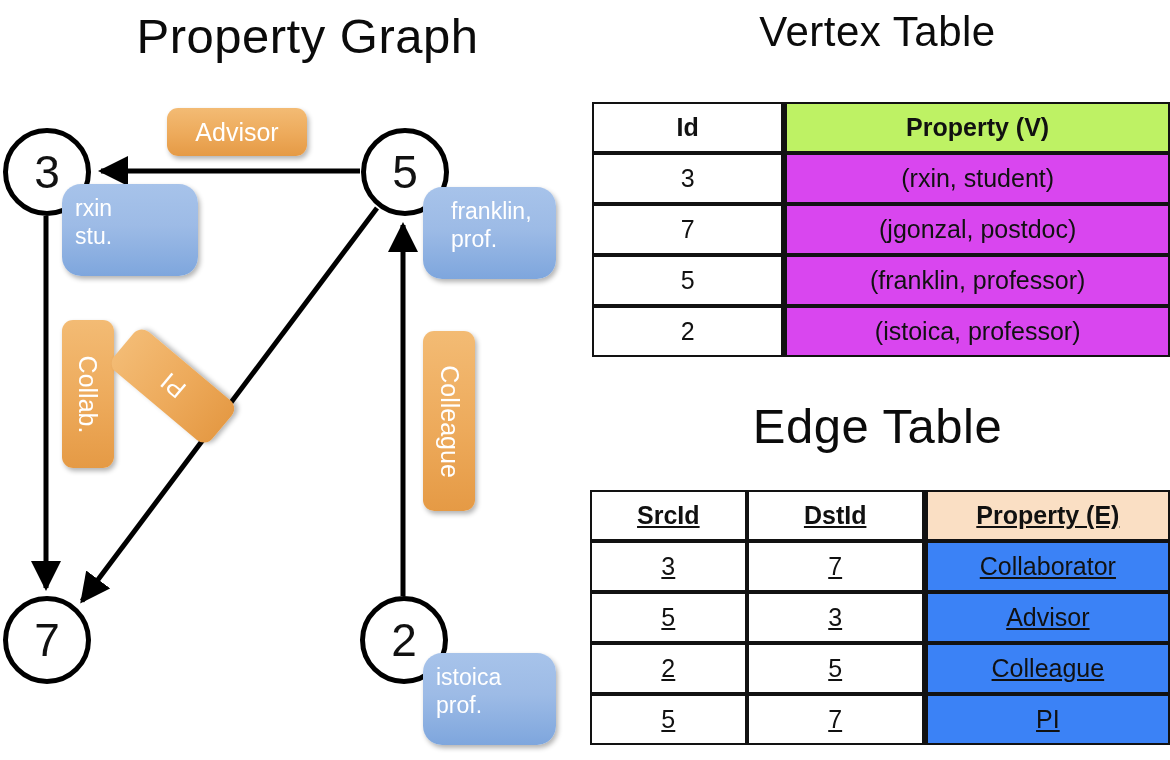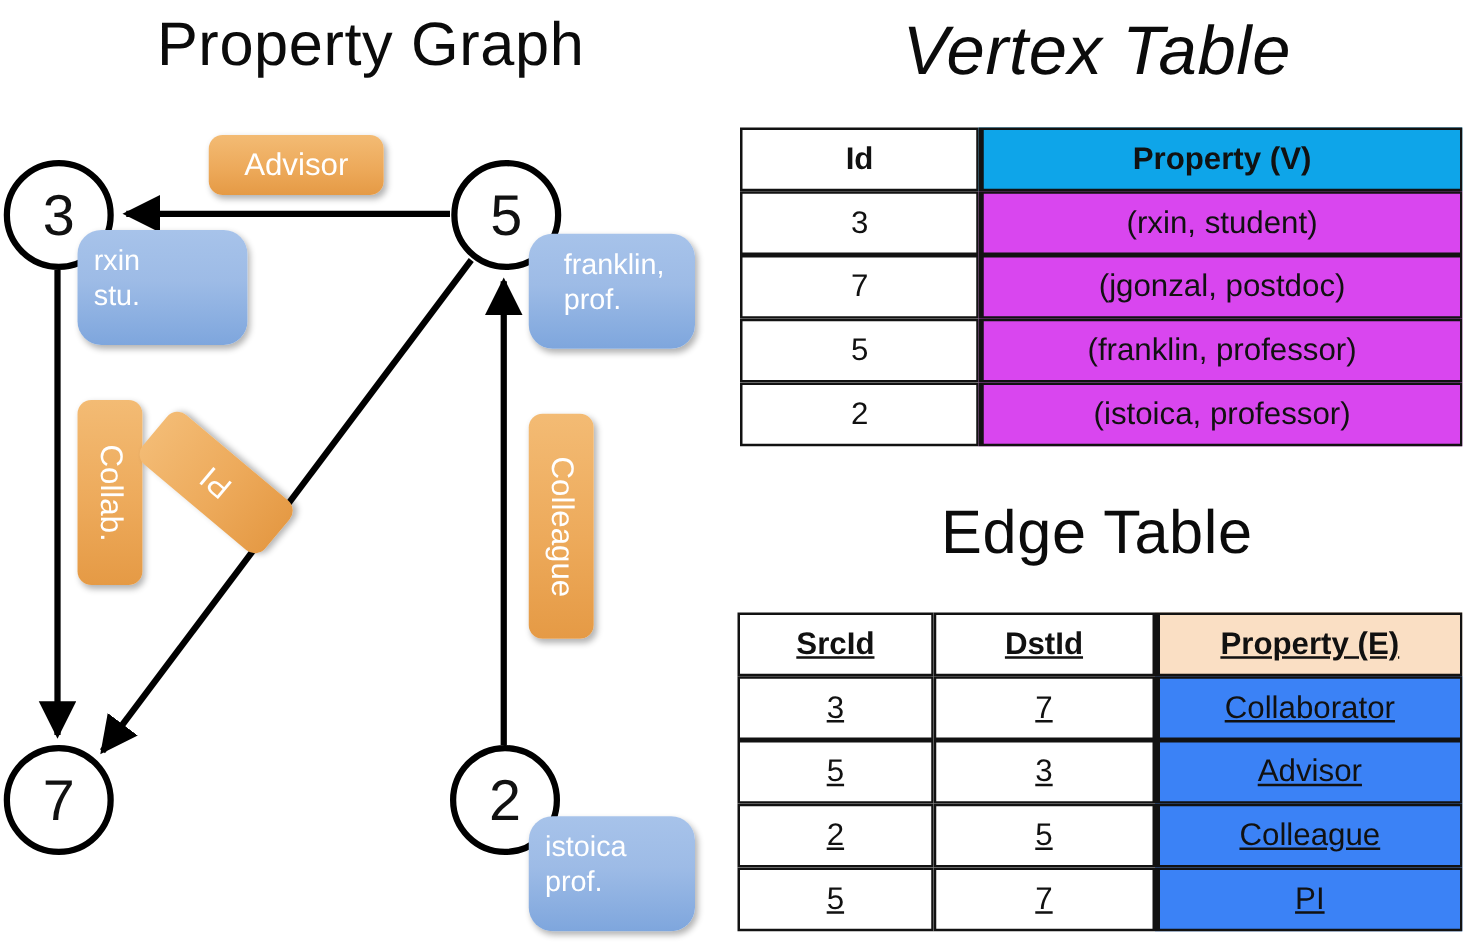--- a/index.html
+++ b/index.html
@@ -19,22 +19,22 @@
   
   .title {
     position: absolute;
     font-family: "Liberation Sans", sans-serif;
     font-weight: 300;
     color: #0b0b0b;
     letter-spacing: 0.5px;
     white-space: nowrap;
     text-align: center;
   }
-  #title-property-graph { left: 4px;   top: 8px;   width: 585px; font-size: 49px; }
-  #title-vertex-table   { left: 585px; top: 8px; width: 585px; font-size: 55px; font-style: italic; }
+  #title-property-graph { left: 15px;   top: 8px;   width: 585px; font-size: 49px; }
+  #title-vertex-table   { left: 585px; top: 8px; width: 585px; font-size: 42px; }
   #title-edge-table     { left: 585px; top: 398px; width: 585px; font-size: 49px; }
 
   
   #graph-panel {
     position: absolute;
     left: 0; top: 0;
     width: 585px; height: 760px;
   }
   #graph-edges {
     position: absolute;
@@ -115,21 +115,21 @@
     height: 47px;
     font-weight: 300;
     background: #ffffff;
   }
   .tbl th { font-weight: 700; }
 
   
   #vertex-table { left: 592px; top: 102px; }
   #vertex-table .col-id   { width: 190px; }
   #vertex-table .col-prop { width: 385px; background: #d946ef; border-left-width: 4px; }
-  #vertex-table th.col-prop { background: #0ea5e9; }
+  #vertex-table th.col-prop { background: #bef264; }
 
   
   #edge-table { left: 590px; top: 490px; text-decoration: underline; }
   #edge-table .col-src  { width: 155px; }
   #edge-table .col-dst  { width: 176px; }
   #edge-table .col-prop { width: 243px; background: #3b82f6; border-left-width: 4px; }
   #edge-table th.col-prop { background: #fadfc4; }
 </style>
 </head>
 <body>

